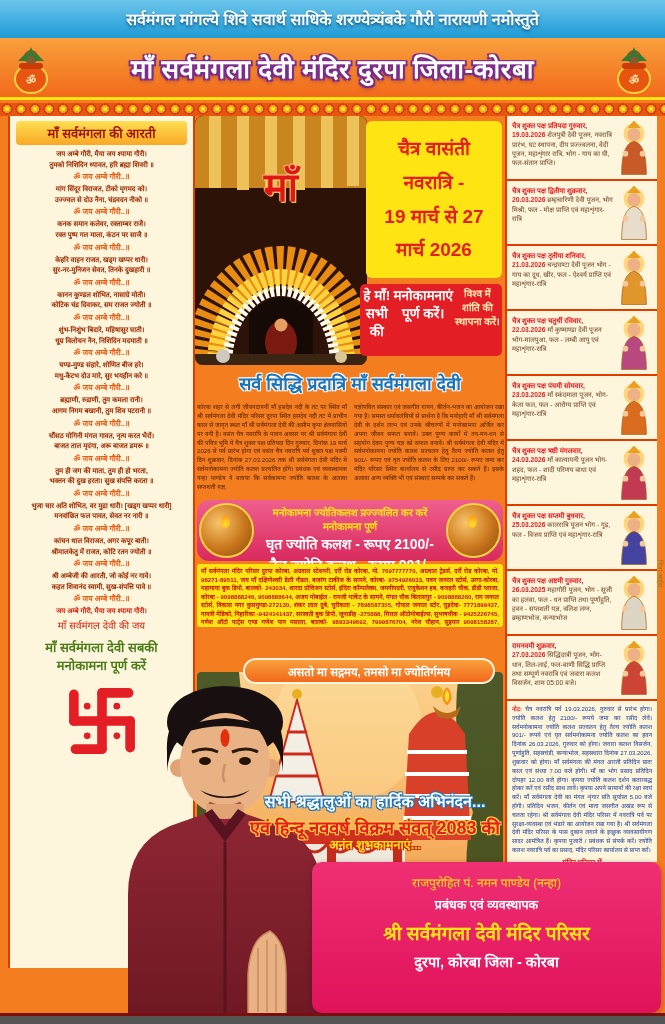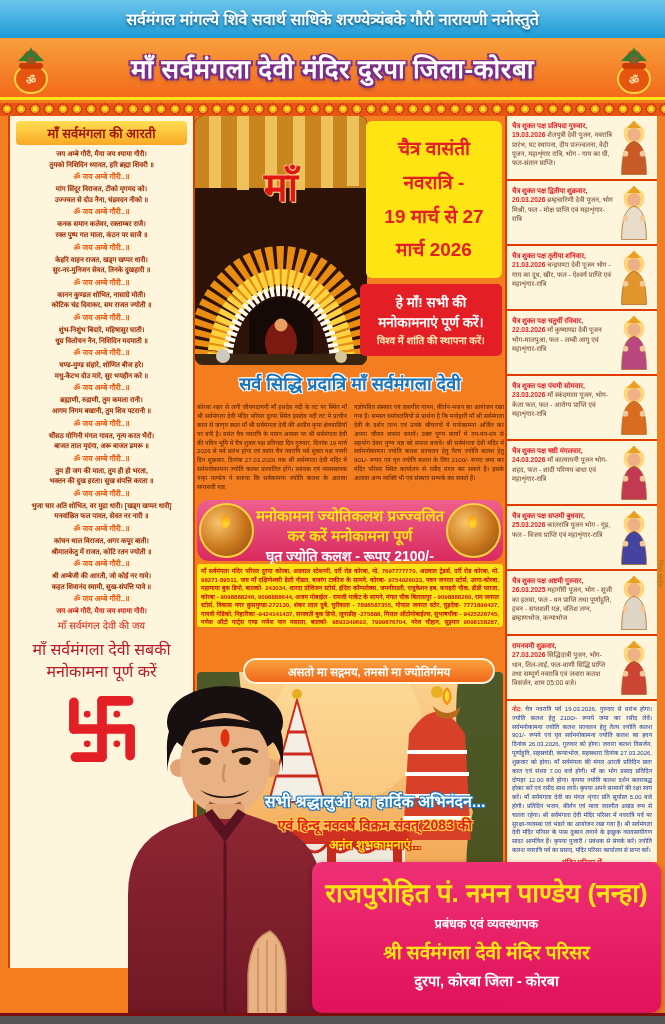--- a/index.html
+++ b/index.html
@@ -29,56 +29,56 @@
   .left-panel{position:absolute;left:8px;top:116px;width:187px;height:852px;
     background:#fdf5dc;border-left:2px solid #e03c00;border-right:2px solid #e03c00;
     overflow:hidden;z-index:1;text-align:center;}
   .aarti-title{margin:5px 6px 4px;background:linear-gradient(180deg,#ffdf52,#f9a825);
     border-radius:4px;color:#a01800;font-weight:bold;font-size:13px;padding:3px 0;}
   .verses{padding:0 7px;}
   .vl{font-size:6.9px;line-height:10.6px;color:#9c2a00;font-weight:bold;}
   .refrain{font-size:7.6px;line-height:10px;color:#f05a10;font-weight:bold;margin:2px 0 2px;}
   .closing .vl{color:#d42410;}
   .jai-line{font-size:10px;color:#d42410;font-weight:normal;margin-top:1px;}
-  .blessing{margin-top:7px;color:#b91c1c;font-weight:normal;font-size:16px;line-height:1.35;
+  .blessing{margin-top:7px;color:#4d7c0f;font-weight:bold;font-size:13px;line-height:1.35;
     text-shadow:0 1px 0 #fff;}
   .swastika-wrap{margin-top:10px;}
 
   
   .shrine{position:absolute;left:195px;top:116px;width:172px;height:249px;
     border-radius:8px;overflow:hidden;background:#2d1208;z-index:1;}
   .shrine svg{display:block;}
   .maa-flower{position:absolute;left:0;top:42px;width:100%;text-align:center;
     color:#e01810;font-weight:bold;font-size:40px;
     text-shadow:0 0 2px #fff,1px 1px 0 #ffd23f,-1px -1px 0 #ff9a3c;}
 
   
   .event-box{position:absolute;left:366px;top:121px;width:136px;height:157px;
     background:#ffe414;border-radius:6px;z-index:1;
     display:flex;flex-direction:column;align-items:center;justify-content:center;
     color:#e31e24;font-weight:bold;font-size:19px;line-height:1.78;text-align:center;}
   .wish-box{position:absolute;left:360px;top:284px;width:142px;height:72px;
     background:#e31e24;border-radius:5px;z-index:1;color:#fff;text-align:center;
-    display:flex;flex-direction:column;justify-content:center;gap:2px;padding:2px;}
+    display:flex;flex-direction:row;justify-content:center;gap:2px;padding:2px;}
   .wish-l{font-weight:bold;font-size:13.5px;}
   .wish-s{font-weight:bold;font-size:10px;color:#ffe9b0;}
 
   
   .article-heading{position:absolute;left:195px;top:371px;width:310px;height:28px;
     text-align:center;color:#1b75bc;font-weight:bold;font-size:18px;z-index:1;
     text-shadow:-1px -1px 0 #fff,1px -1px 0 #fff,-1px 1px 0 #fff,1px 1px 0 #fff;}
   .article-col{position:absolute;top:403px;width:150px;height:95px;overflow:hidden;
     font-size:6.1px;line-height:1.46;color:#4a1c00;text-align:justify;z-index:1;}
   .article-col.c1{left:197px;} .article-col.c2{left:354px;}
 
   
   .rate-band{position:absolute;left:197px;top:500px;width:306px;height:61px;
     background:linear-gradient(180deg,#ef5f8d,#d92a5e);border-radius:12px;z-index:1;
     text-align:center;overflow:visible;}
-  .rate-head{margin:5px 58px 1px;color:#ffe414;font-weight:bold;font-size:15px;}
+  .rate-head{margin:5px 58px 1px;color:#ffe414;font-weight:bold;font-size:10px;}
   .rate-line{color:#fff;font-weight:bold;font-size:14px;line-height:21px;}
   .diya-circle{position:absolute;top:3px;width:55px;height:55px;border-radius:50%;
     border:2px solid #ffd23f;
     background:radial-gradient(circle at 35% 35%,#f8c46a,#c9761c 55%,#8a4a10);}
   .diya-circle.l{left:2px;} .diya-circle.r{right:2px;}
   .diya-circle:before{content:"";position:absolute;left:20px;top:10px;width:9px;height:13px;
     border-radius:50% 50% 50% 50%/60% 60% 40% 40%;
     background:radial-gradient(circle at 50% 70%,#ffdf30,#ff8c10);}
 
   
@@ -106,28 +106,28 @@
   .collage{position:absolute;left:197px;top:672px;width:306px;height:341px;z-index:2;
     border-radius:4px;overflow:hidden;}
   .pill{position:absolute;left:243px;top:658px;width:252px;height:26px;z-index:4;
     background:linear-gradient(180deg,#f9a03c,#f2691b);border:2px solid rgba(255,255,240,.9);
     border-radius:14px;display:flex;align-items:center;justify-content:center;
     color:#fff;font-weight:bold;font-size:11.5px;}
   .man{position:absolute;left:100px;top:672px;width:250px;height:352px;z-index:4;}
   .greet{position:absolute;left:225px;width:300px;text-align:center;z-index:5;font-weight:bold;}
   .greet1{top:790px;font-size:16px;color:#fff;
     text-shadow:-1px -1px 0 #1b75bc,1px -1px 0 #1b75bc,-1px 1px 0 #1b75bc,1px 1px 0 #1b75bc;}
-  .greet2{top:815px;font-size:14px;color:#e31e24;
+  .greet2{top:815px;font-size:18px;color:#e31e24;
     text-shadow:-1px -1px 0 #ffd23f,1px -1px 0 #ffd23f,-1px 1px 0 #ffd23f,1px 1px 0 #ffd23f;}
   .greet3{top:836px;font-size:12.5px;color:#ffe414;
     text-shadow:-1px -1px 0 #d42410,1px -1px 0 #d42410,-1px 1px 0 #d42410,1px 1px 0 #d42410;}
   .footer-box{position:absolute;left:312px;top:862px;width:349px;height:151px;z-index:6;
     background:linear-gradient(180deg,#ef2f74,#e0125a);border-radius:10px;text-align:center;
     padding-top:12px;box-shadow:0 2px 6px rgba(80,0,30,.4);}
-  .f-name{color:#ffe414;font-weight:bold;font-size:26px;}
+  .f-name{color:#ffe414;font-weight:normal;font-size:12px;}
   .f-role{color:#fff;font-weight:bold;font-size:12.5px;margin-top:5px;}
   .f-temple{color:#ffe414;font-weight:bold;font-size:19px;margin-top:7px;}
   .f-place{color:#fff;font-weight:bold;font-size:14.5px;margin-top:5px;}
   .bottom-strip{position:absolute;left:0;top:1013px;width:665px;height:11px;background:#7a0f0f;z-index:7;}
 </style>
 </head>
 <body>
 
 <div class="poster">
 

